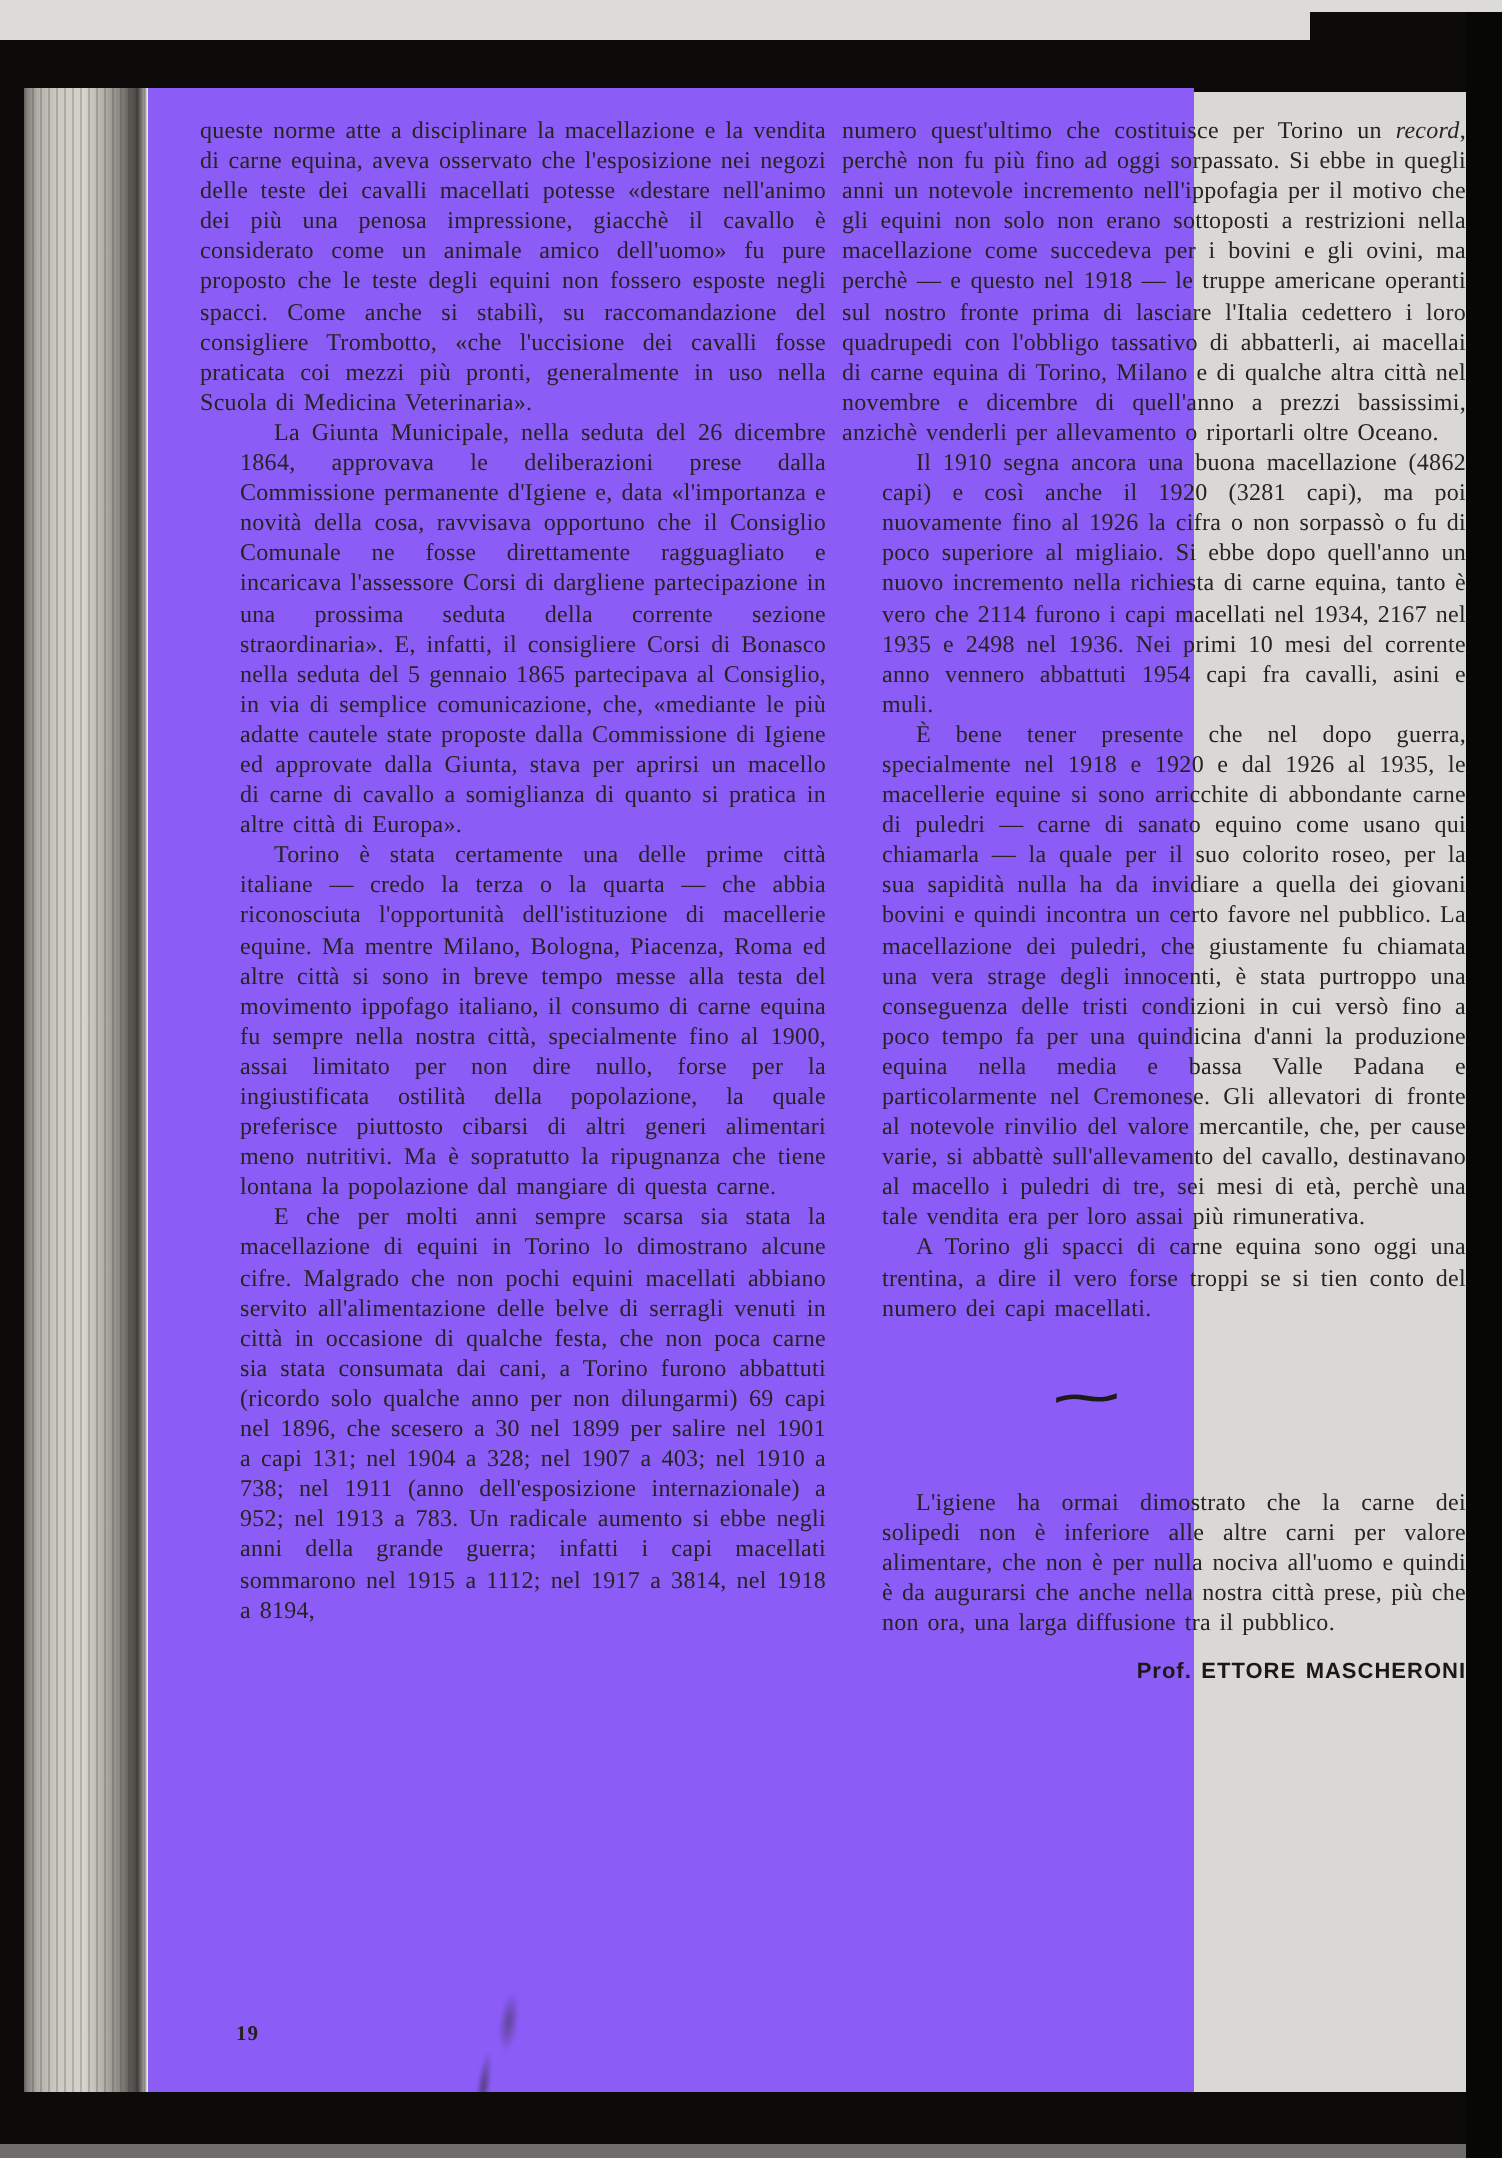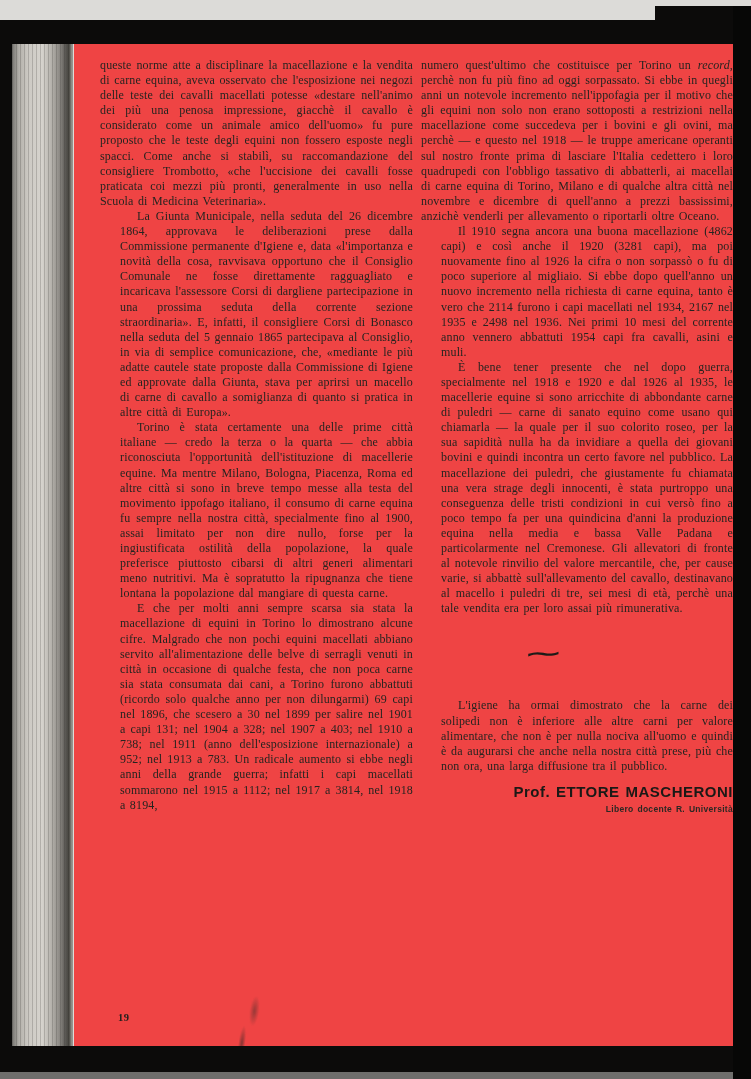--- a/index.html
+++ b/index.html
@@ -12,22 +12,22 @@
   .scanner-top{position:absolute;left:0;top:0;width:751px;height:24px;background:#dcdbd8;}
   
   .frame-top{position:absolute;left:0;top:20px;width:751px;height:26px;background:#0c0b0a;}
   .frame-top-right{position:absolute;left:655px;top:6px;width:96px;height:40px;background:#0c0b0a;}
   .frame-left{position:absolute;left:0;top:26px;width:12px;height:1053px;background:#0c0b0a;}
   .frame-right{position:absolute;right:0;top:6px;width:18px;height:1073px;background:#070706;z-index:40;}
   .frame-bottom{position:absolute;left:0;top:1046px;width:751px;height:26px;background:#0c0b0a;z-index:35;}
   .below-bottom{position:absolute;left:0;top:1072px;width:751px;height:7px;background:#6f6e6c;z-index:35;}
   
   .page{
-    position:absolute;left:12px;top:44px;width:721px;height:1004px;
-    background:#ef4444;z-index:10;
+    position:absolute;left:12px;top:44px;width:585px;height:1004px;
+    background:#8b5cf6;z-index:10;
   }
   .page-edges{
     position:absolute;left:0;top:0;width:62px;height:100%;
     background-image:
       repeating-linear-gradient(90deg, rgba(40,38,35,0.20) 0 1px, rgba(0,0,0,0) 1px 4px),
       linear-gradient(90deg,#767470 0px,#b3b0aa 7px,#ccc9c3 16px,#d6d3cd 30px,#b3b0aa 40px,#8a8782 48px,#565450 54px,#47453f 57px,#9b9893 60px,#f4f2ee 62px);
   }
   .col{
     position:absolute;top:14px;
     font-size:12px;line-height:15.1px;text-align:justify;
@@ -42,21 +42,21 @@
     text-align:center;margin:30px 0 32px;height:20px;
   }
   .separator-glyph{
     display:inline-block;font-size:19px;font-weight:bold;color:#1d1b18;
     transform:scaleX(2.4) translateX(-14px);
   }
   .signature{
     margin-top:10px;text-align:right;
     font-family:"Liberation Sans", sans-serif;font-weight:bold;color:#1b1916;
   }
-  .signature-name{font-size:15px;letter-spacing:0.5px;}
+  .signature-name{font-size:11px;letter-spacing:0.5px;}
   .signature-title{font-size:8.5px;margin-top:3px;letter-spacing:0.3px;color:#2a2824;}
   .page-number{
     position:absolute;left:106px;top:968px;
     font-size:10.5px;font-weight:bold;color:#23211e;letter-spacing:0.5px;
   }
   .ink-smudge{
     position:absolute;left:212px;top:948px;width:42px;height:100px;
     background:
       radial-gradient(ellipse 7px 22px at 26px 18px, rgba(45,42,38,0.45), rgba(0,0,0,0) 70%),
       radial-gradient(ellipse 5px 26px at 18px 52px, rgba(40,38,34,0.55), rgba(0,0,0,0) 70%),
@@ -80,30 +80,30 @@
     <p>queste norme atte a disciplinare la macellazione e la vendita di carne equina, aveva osservato che l'esposizione nei negozi delle teste dei cavalli macellati potesse «destare nell'animo dei più una penosa impressione, giacchè il cavallo è considerato come un animale amico dell'uomo» fu pure proposto che le teste degli equini non fossero esposte negli spacci. Come anche si stabilì, su raccomandazione del consigliere Trombotto, «che l'uccisione dei cavalli fosse praticata coi mezzi più pronti, generalmente in uso nella Scuola di Medicina Veterinaria».</p>
     <p class="indent">La Giunta Municipale, nella seduta del 26 dicembre 1864, approvava le deliberazioni prese dalla Commissione permanente d'Igiene e, data «l'importanza e novità della cosa, ravvisava opportuno che il Consiglio Comunale ne fosse direttamente ragguagliato e incaricava l'assessore Corsi di dargliene partecipazione in una prossima seduta della corrente sezione straordinaria». E, infatti, il consigliere Corsi di Bonasco nella seduta del 5 gennaio 1865 partecipava al Consiglio, in via di semplice comunicazione, che, «mediante le più adatte cautele state proposte dalla Commissione di Igiene ed approvate dalla Giunta, stava per aprirsi un macello di carne di cavallo a somiglianza di quanto si pratica in altre città di Europa».</p>
     <p class="indent">Torino è stata certamente una delle prime città italiane — credo la terza o la quarta — che abbia riconosciuta l'opportunità dell'istituzione di macellerie equine. Ma mentre Milano, Bologna, Piacenza, Roma ed altre città si sono in breve tempo messe alla testa del movimento ippofago italiano, il consumo di carne equina fu sempre nella nostra città, specialmente fino al 1900, assai limitato per non dire nullo, forse per la ingiustificata ostilità della popolazione, la quale preferisce piuttosto cibarsi di altri generi alimentari meno nutritivi. Ma è sopratutto la ripugnanza che tiene lontana la popolazione dal mangiare di questa carne.</p>
     <p class="indent">E che per molti anni sempre scarsa sia stata la macellazione di equini in Torino lo dimostrano alcune cifre. Malgrado che non pochi equini macellati abbiano servito all'alimentazione delle belve di serragli venuti in città in occasione di qualche festa, che non poca carne sia stata consumata dai cani, a Torino furono abbattuti (ricordo solo qualche anno per non dilungarmi) 69 capi nel 1896, che scesero a 30 nel 1899 per salire nel 1901 a capi 131; nel 1904 a 328; nel 1907 a 403; nel 1910 a 738; nel 1911 (anno dell'esposizione internazionale) a 952; nel 1913 a 783. Un radicale aumento si ebbe negli anni della grande guerra; infatti i capi macellati sommarono nel 1915 a 1112; nel 1917 a 3814, nel 1918 a 8194,</p>
   </div>
 
   <div class="col col-right">
     <p><span>numero quest'ultimo che costituisce per Torino un </span><span class="italic">record</span><span>, perchè non fu più fino ad oggi sorpassato. Si ebbe in quegli anni un notevole incremento nell'ippofagia per il motivo che gli equini non solo non erano sottoposti a restrizioni nella macellazione come succedeva per i bovini e gli ovini, ma perchè — e questo nel 1918 — le truppe americane operanti sul nostro fronte prima di lasciare l'Italia cedettero i loro quadrupedi con l'obbligo tassativo di abbatterli, ai macellai di carne equina di Torino, Milano e di qualche altra città nel novembre e dicembre di quell'anno a prezzi bassissimi, anzichè venderli per allevamento o riportarli oltre Oceano.</span></p>
     <p class="indent">Il 1910 segna ancora una buona macellazione (4862 capi) e così anche il 1920 (3281 capi), ma poi nuovamente fino al 1926 la cifra o non sorpassò o fu di poco superiore al migliaio. Si ebbe dopo quell'anno un nuovo incremento nella richiesta di carne equina, tanto è vero che 2114 furono i capi macellati nel 1934, 2167 nel 1935 e 2498 nel 1936. Nei primi 10 mesi del corrente anno vennero abbattuti 1954 capi fra cavalli, asini e muli.</p>
     <p class="indent">È bene tener presente che nel dopo guerra, specialmente nel 1918 e 1920 e dal 1926 al 1935, le macellerie equine si sono arricchite di abbondante carne di puledri — carne di sanato equino come usano qui chiamarla — la quale per il suo colorito roseo, per la sua sapidità nulla ha da invidiare a quella dei giovani bovini e quindi incontra un certo favore nel pubblico. La macellazione dei puledri, che giustamente fu chiamata una vera strage degli innocenti, è stata purtroppo una conseguenza delle tristi condizioni in cui versò fino a poco tempo fa per una quindicina d'anni la produzione equina nella media e bassa Valle Padana e particolarmente nel Cremonese. Gli allevatori di fronte al notevole rinvilio del valore mercantile, che, per cause varie, si abbattè sull'allevamento del cavallo, destinavano al macello i puledri di tre, sei mesi di età, perchè una tale vendita era per loro assai più rimunerativa.</p>
+    <p class="indent">A Torino gli spacci di carne equina sono oggi una trentina, a dire il vero forse troppi se si tien conto del numero dei capi macellati.</p>
 
     <div class="separator-row">
       <span class="separator-glyph">∼</span>
     </div>
 
     <p class="indent">L'igiene ha ormai dimostrato che la carne dei solipedi non è inferiore alle altre carni per valore alimentare, che non è per nulla nociva all'uomo e quindi è da augurarsi che anche nella nostra città prese, più che non ora, una larga diffusione tra il pubblico.</p>
 
     <div class="signature">
       <div class="signature-name">Prof. ETTORE MASCHERONI</div>
-      <div class="signature-title">Libero docente R. Università</div>
     </div>
   </div>
 
   <div class="page-number">19</div>
   <div class="ink-smudge"></div>
 </div>
 
 <div class="frame-right"></div>
 <div class="frame-bottom"></div>
 <div class="below-bottom"></div>

